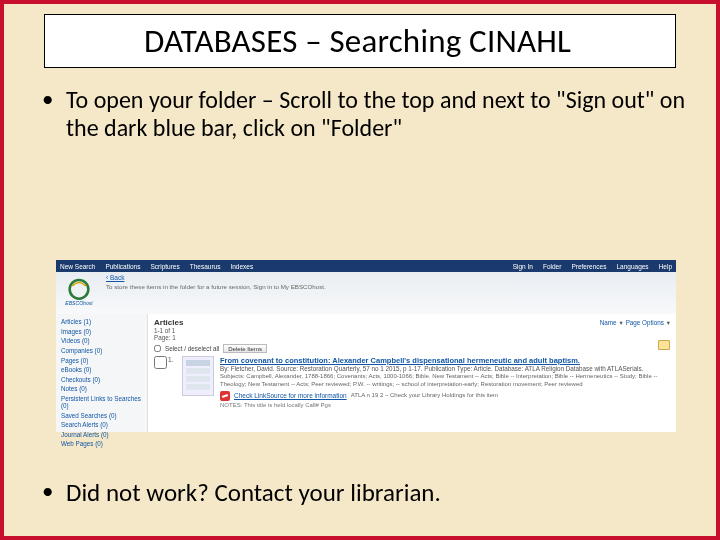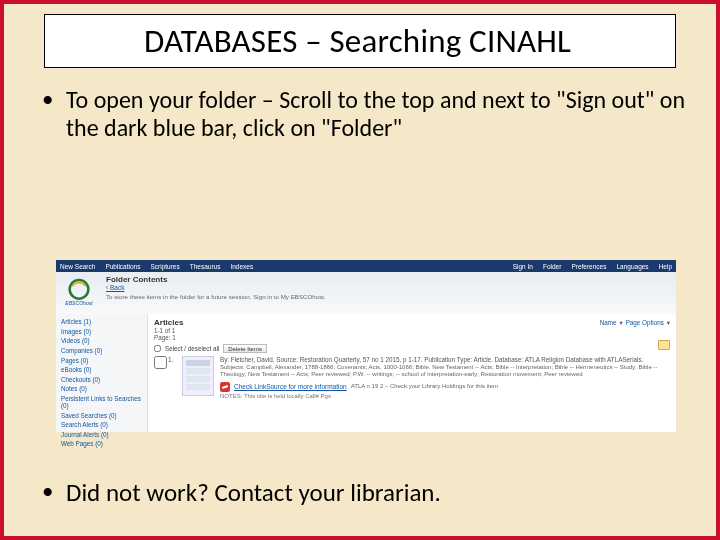--- a/index.html
+++ b/index.html
@@ -139,21 +139,20 @@
   </div>
   <div class="grad">
     <div class="logo">
       <svg viewBox="0 0 40 40">
           <circle cx="20" cy="18" r="11" fill="none" stroke="#2a7a3a" stroke-width="3"></circle>
           <path d="M12 14 Q20 6 28 14" fill="none" stroke="#d9a400" stroke-width="2"></path>
           <text x="20" y="36" text-anchor="middle" font-size="6" fill="#1156a6" font-style="italic">EBSCOhost</text>
         </svg>
     </div>
     <div class="fc-area">
-      <div class="fc-title">Folder Contents</div>
       <div class="fc-sub"><span class="signin">‹ Back</span></div>
       <div class="fc-note">To store these items in the folder for a future session, Sign in to My EBSCOhost.</div>
     </div>
   </div>
   <div class="content">
     <div class="sidebar">
       <div>Articles (1)</div>
       <div>Images (0)</div>
       <div>Videos (0)</div>
       <div>Companies (0)</div>
@@ -184,20 +183,21 @@
         <input type="checkbox" style="">
         <span>Select / deselect all</span>
         <span class="btn">Delete Items</span>
       </div>
       <div class="folder-btn"></div>
       <div class="article">
         <div class="chk"><input type="checkbox" style=""></div>
         <div class="num">1.</div>
         <div class="thumb"></div>
         <div class="art-body">
+          <div class="art-title">From covenant to constitution: Alexander Campbell's dispensational hermeneutic and adult baptism.</div>
           <div class="art-by">By: Fletcher, David. Source: Restoration Quarterly, 57 no 1 2015, p 1-17. Publication Type: Article. Database: ATLA Religion Database with ATLASerials.</div>
           <div class="art-sub">Subjects: Campbell, Alexander, 1788-1866; Covenants; Acts, 1000-1066; Bible. New Testament -- Acts; Bible -- Interpretation; Bible -- Hermeneutics -- Study; Bible -- Theology; New Testament -- Acts; Peer reviewed; P.W. -- writings; -- school of interpretation-early; Restoration movement; Peer reviewed</div>
           <div class="links-row">
             <div class="lsicon"></div>
             <span class="lslink">Check LinkSource for more information</span>
             <span class="art-sub">ATLA n 19 2 – Check your Library Holdings for this item</span>
           </div>
           <div class="notes">NOTES: This title is held locally Call#   Pgs</div>
         </div>
       </div>

